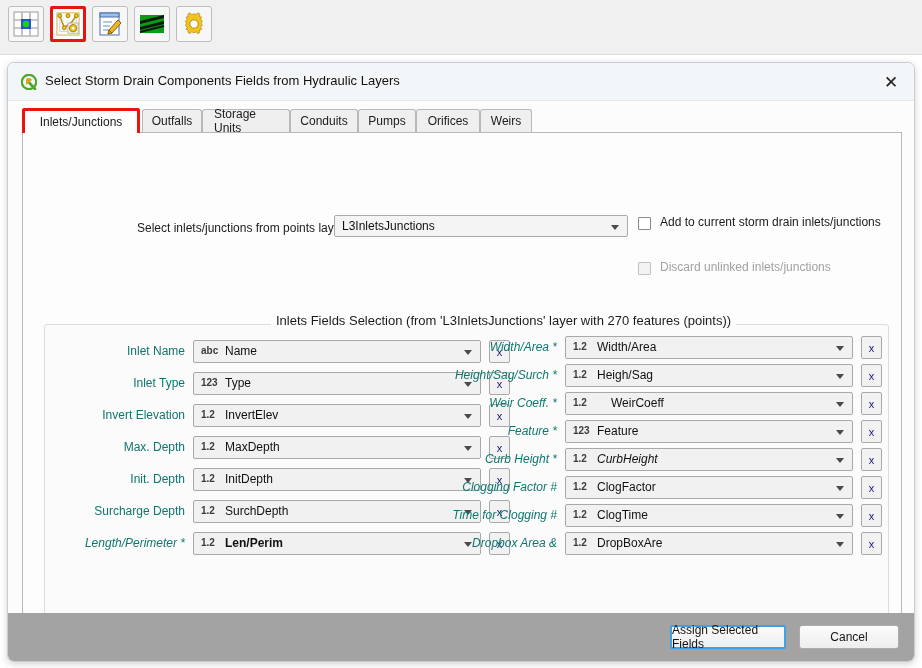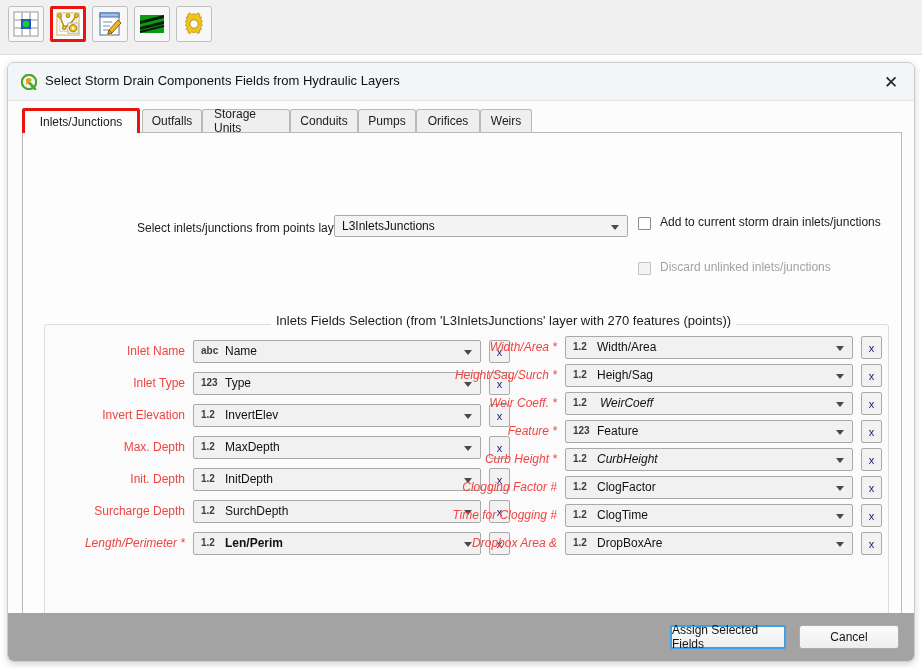--- a/index.html
+++ b/index.html
@@ -123,21 +123,21 @@
   }
   #group-title{
     position:absolute;left:248px;top:180px;
     background:#fdfdfd;padding:0 5px;font-size:13px;color:#1b1b1b;
     white-space:nowrap;
   }
 
   
   .frow{position:absolute;height:23px;}
   .frow .flabel{
-    position:absolute;top:4px;text-align:right;font-size:12px;color:#ef4444;
+    position:absolute;top:4px;text-align:right;font-size:12px;color:#0f766e;
     white-space:nowrap;
   }
   .frow .flabel.ital{font-style:italic;}
   .fcombo{
     position:absolute;top:0;height:23px;
     background:#f1f1f1;border:1px solid #a9a9a9;border-radius:2px;
     box-sizing:border-box;
   }
   .fcombo .ftype{
     position:absolute;left:7px;top:4px;font-size:10px;font-weight:bold;
@@ -398,21 +398,21 @@
         <span class="fval" style="left:31px;">Heigh/Sag</span>
         <span class="arrow"></span>
       </div>
       <div class="xbtn">x</div>
     </div>
 
     <div class="frow col-r" style="left:394px;top:259px;width:470px;">
       <span class="flabel ital">Weir Coeff. *</span>
       <div class="fcombo">
         <span class="ftype">1.2</span>
-        <span class="fval" style="left:34px;font-style:italic;">WeirCoeff</span>
+        <span class="fval" style="left:45px;">WeirCoeff</span>
         <span class="arrow"></span>
       </div>
       <div class="xbtn">x</div>
     </div>
 
     <div class="frow col-r" style="left:394px;top:287px;width:470px;">
       <span class="flabel ital">Feature *</span>
       <div class="fcombo">
         <span class="ftype">123</span>
         <span class="fval" style="left:31px;">Feature</span>

